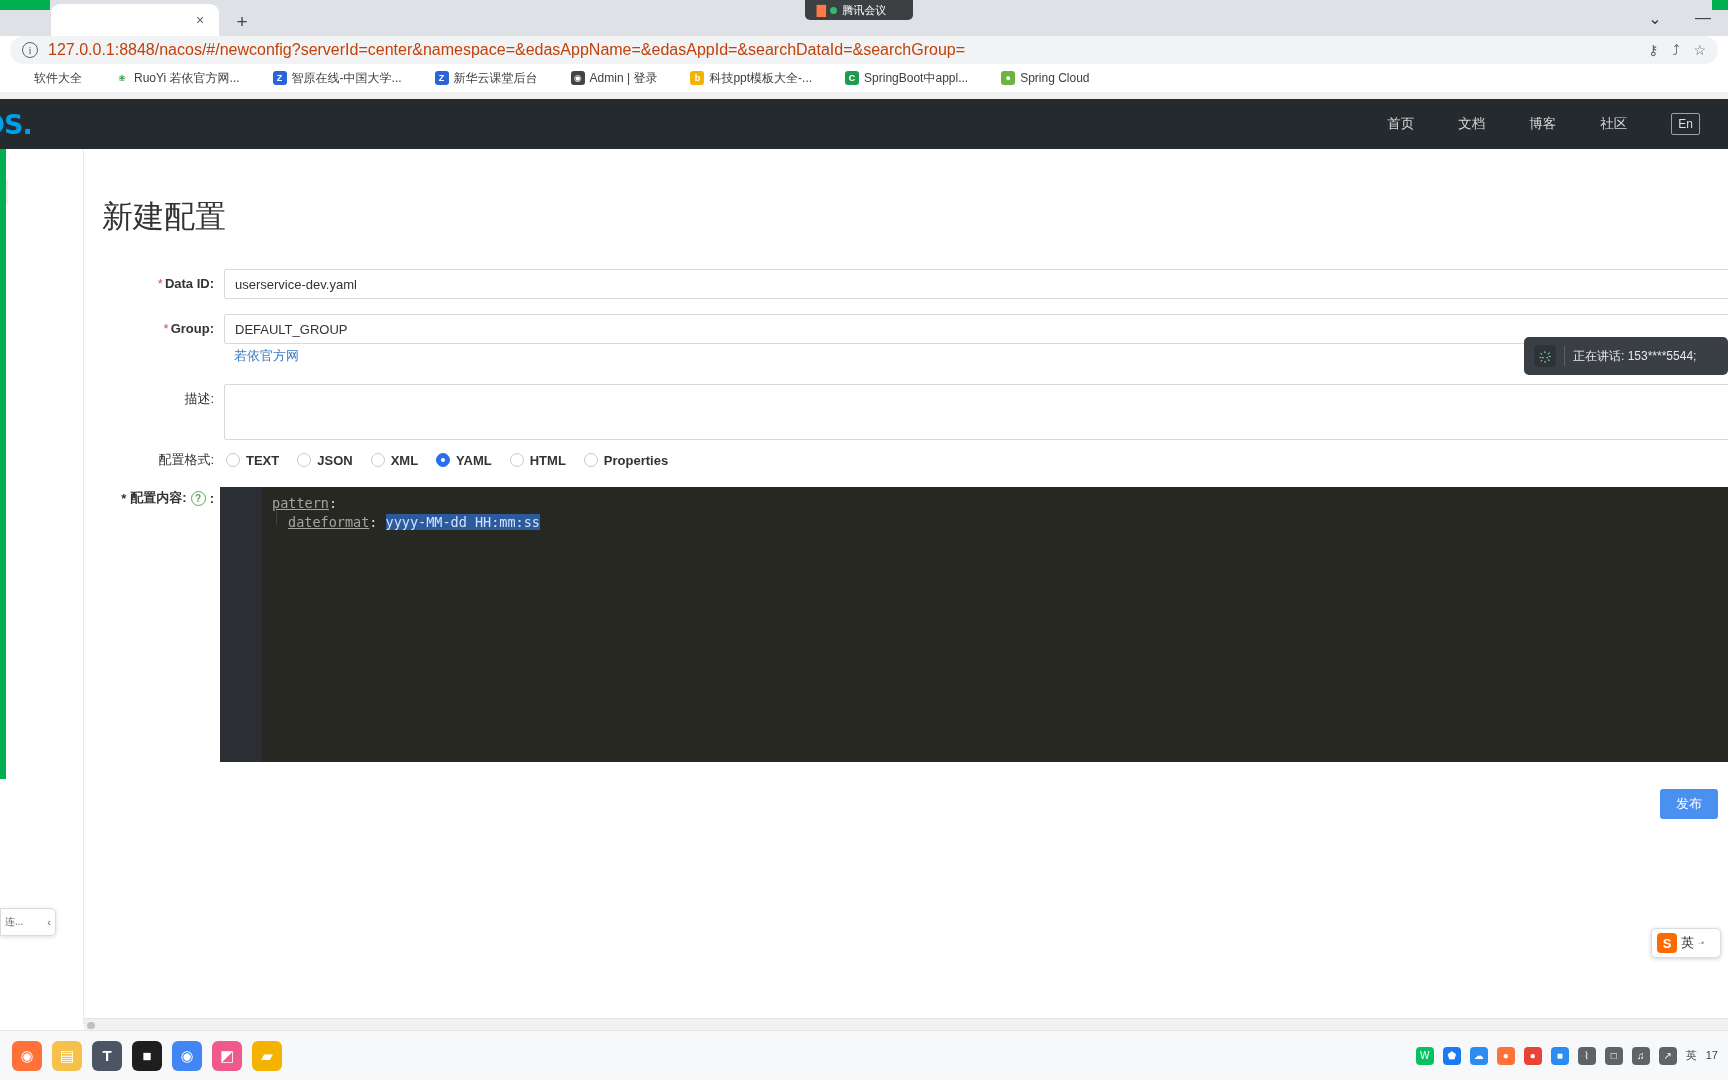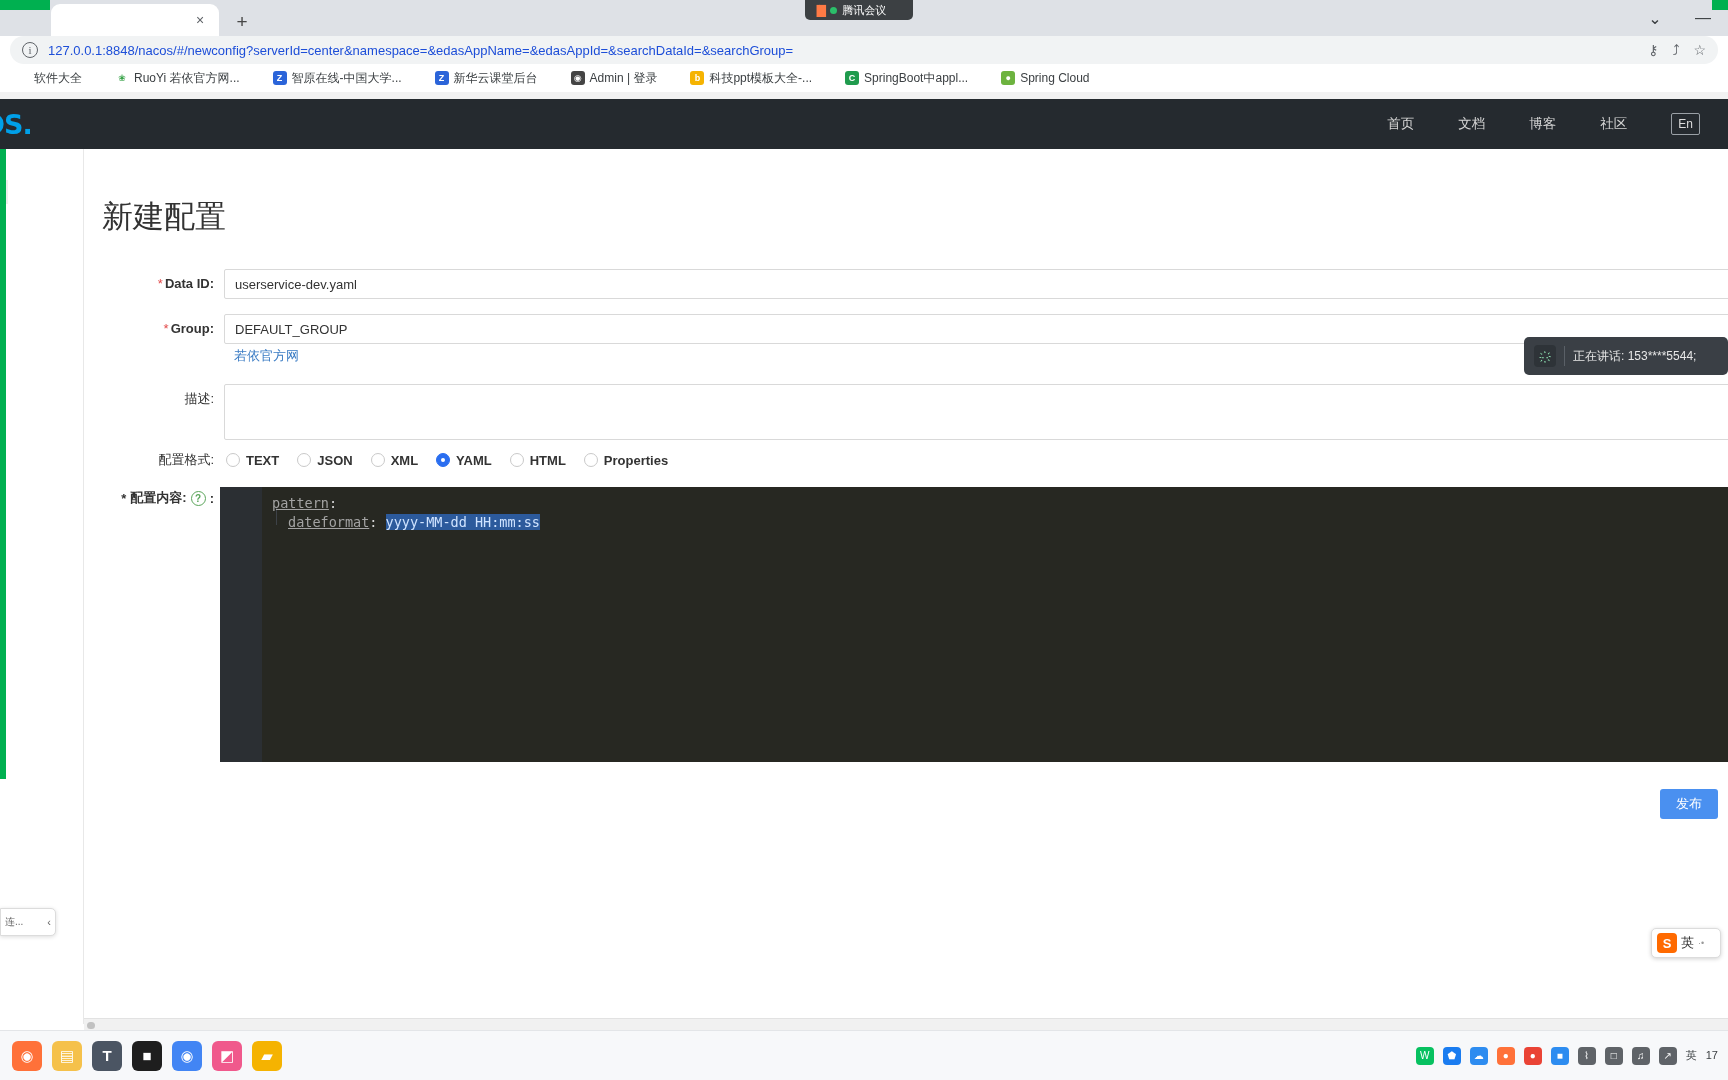--- a/index.html
+++ b/index.html
@@ -54,21 +54,21 @@
     background: #f1f3f4; border-radius: 14px;
     display: flex; align-items: center; padding: 0 12px;
   }
   .omnibox .info-ico {
     width: 16px; height: 16px; border: 1.3px solid #5f6368; border-radius: 50%;
     font-size: 11px; color: #5f6368; display: flex; align-items: center;
     justify-content: center; font-family: "Liberation Serif", serif; margin-right: 10px;
     flex: 0 0 auto;
   }
   .omnibox .url {
-    font-size: 13px; color: #1d4ed8; white-space: nowrap; overflow: hidden;
+    font-size: 16px; color: #c2410c; white-space: nowrap; overflow: hidden;
     flex: 1 1 auto;
   }
   .omni-icons { display: flex; align-items: center; gap: 14px; margin-left: 12px; flex: 0 0 auto; }
   .omni-icons span { color: #5f6368; font-size: 14px; line-height: 1; }
 
   .bookmarks {
     position: absolute; left: 0; top: 64px; width: 1728px; height: 28px;
     background: #fff; display: flex; align-items: center; padding-left: 8px; gap: 19px;
   }
   .bm {

